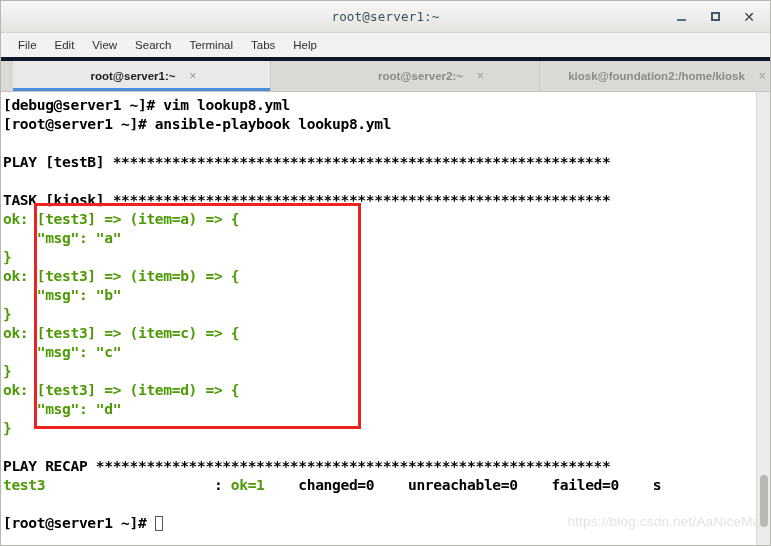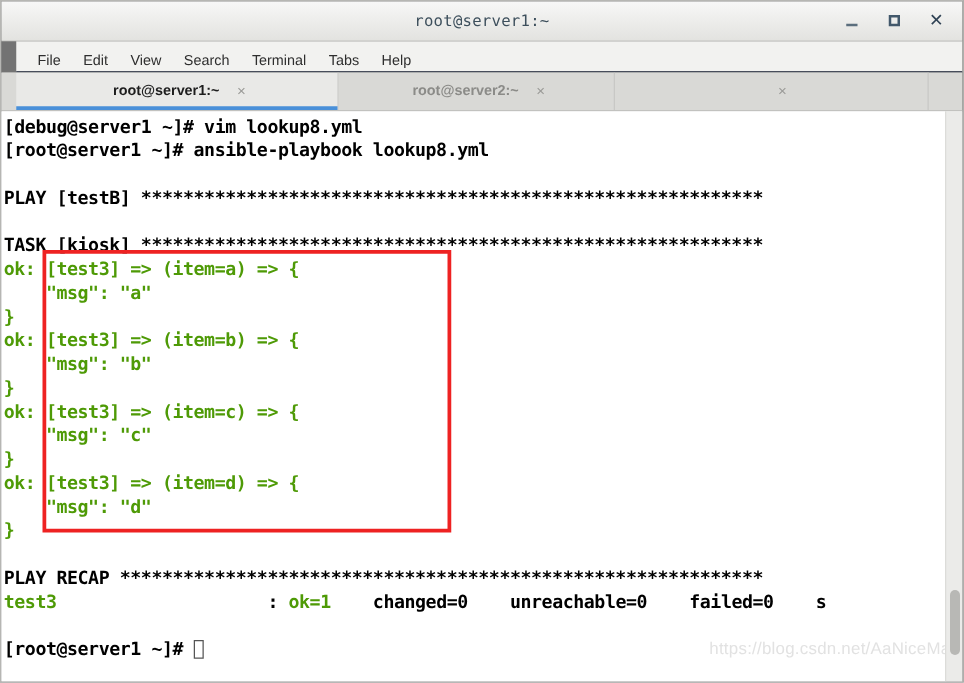--- a/index.html
+++ b/index.html
@@ -78,25 +78,24 @@
     font-size: 14px;
     font-weight: bold;
     color: #2f4254;
     line-height: 1;
   }
 
   
   .menubar {
     height: 24px;
     background: #f2f2f0;
-    border-bottom: 1px solid #0f172a;
-    display: flex;
-    align-items: flex-end;
+    border-bottom: 4px solid #0f172a;
+    display: flex;
+    align-items: center;
     padding-left: 8px;
-    margin-left: 12px;
   }
   .menu-item {
     font-size: 11.5px;
     color: #2e2e2e;
     padding: 2px 9px;
     white-space: nowrap;
     user-select: none;
   }
 
   
@@ -147,21 +146,21 @@
     color: #1d1d1d;
   }
   .tab-close {
     margin-left: 14px;
     font-size: 12px;
     color: #9a9a97;
     line-height: 1;
     user-select: none;
   }
   .tab1 { width: 258px; }
-  .tab2 { width: 221px; }
+  .tab2 { width: 221px; margin-left: 48px; }
   .tab3 { width: 251px; }
 
   
   .term-wrap {
     position: relative;
     height: calc(546px - 2px - 31px - 24px - 30px);
     background: #ffffff;
     overflow: hidden;
   }
   .term {
@@ -278,20 +277,21 @@
     <div class="tab-lead"></div>
     <div class="tab active tab1">
       <span class="tab-label">root@server1:~</span>
       <span class="tab-close">×</span>
     </div>
     <div class="tab tab2">
       <span class="tab-label">root@server2:~</span>
       <span class="tab-close">×</span>
     </div>
     <div class="tab tab3">
+      <span class="tab-label">kiosk@foundation2:/home/kiosk</span>
       <span class="tab-close">×</span>
     </div>
   </div>
 
   <div class="term-wrap">
 
     <div class="term">
       <div class="tline">[debug@server1 ~]# vim lookup8.yml</div>
       <div class="tline">[root@server1 ~]# ansible-playbook lookup8.yml</div>
       <div class="tline blank"></div>

